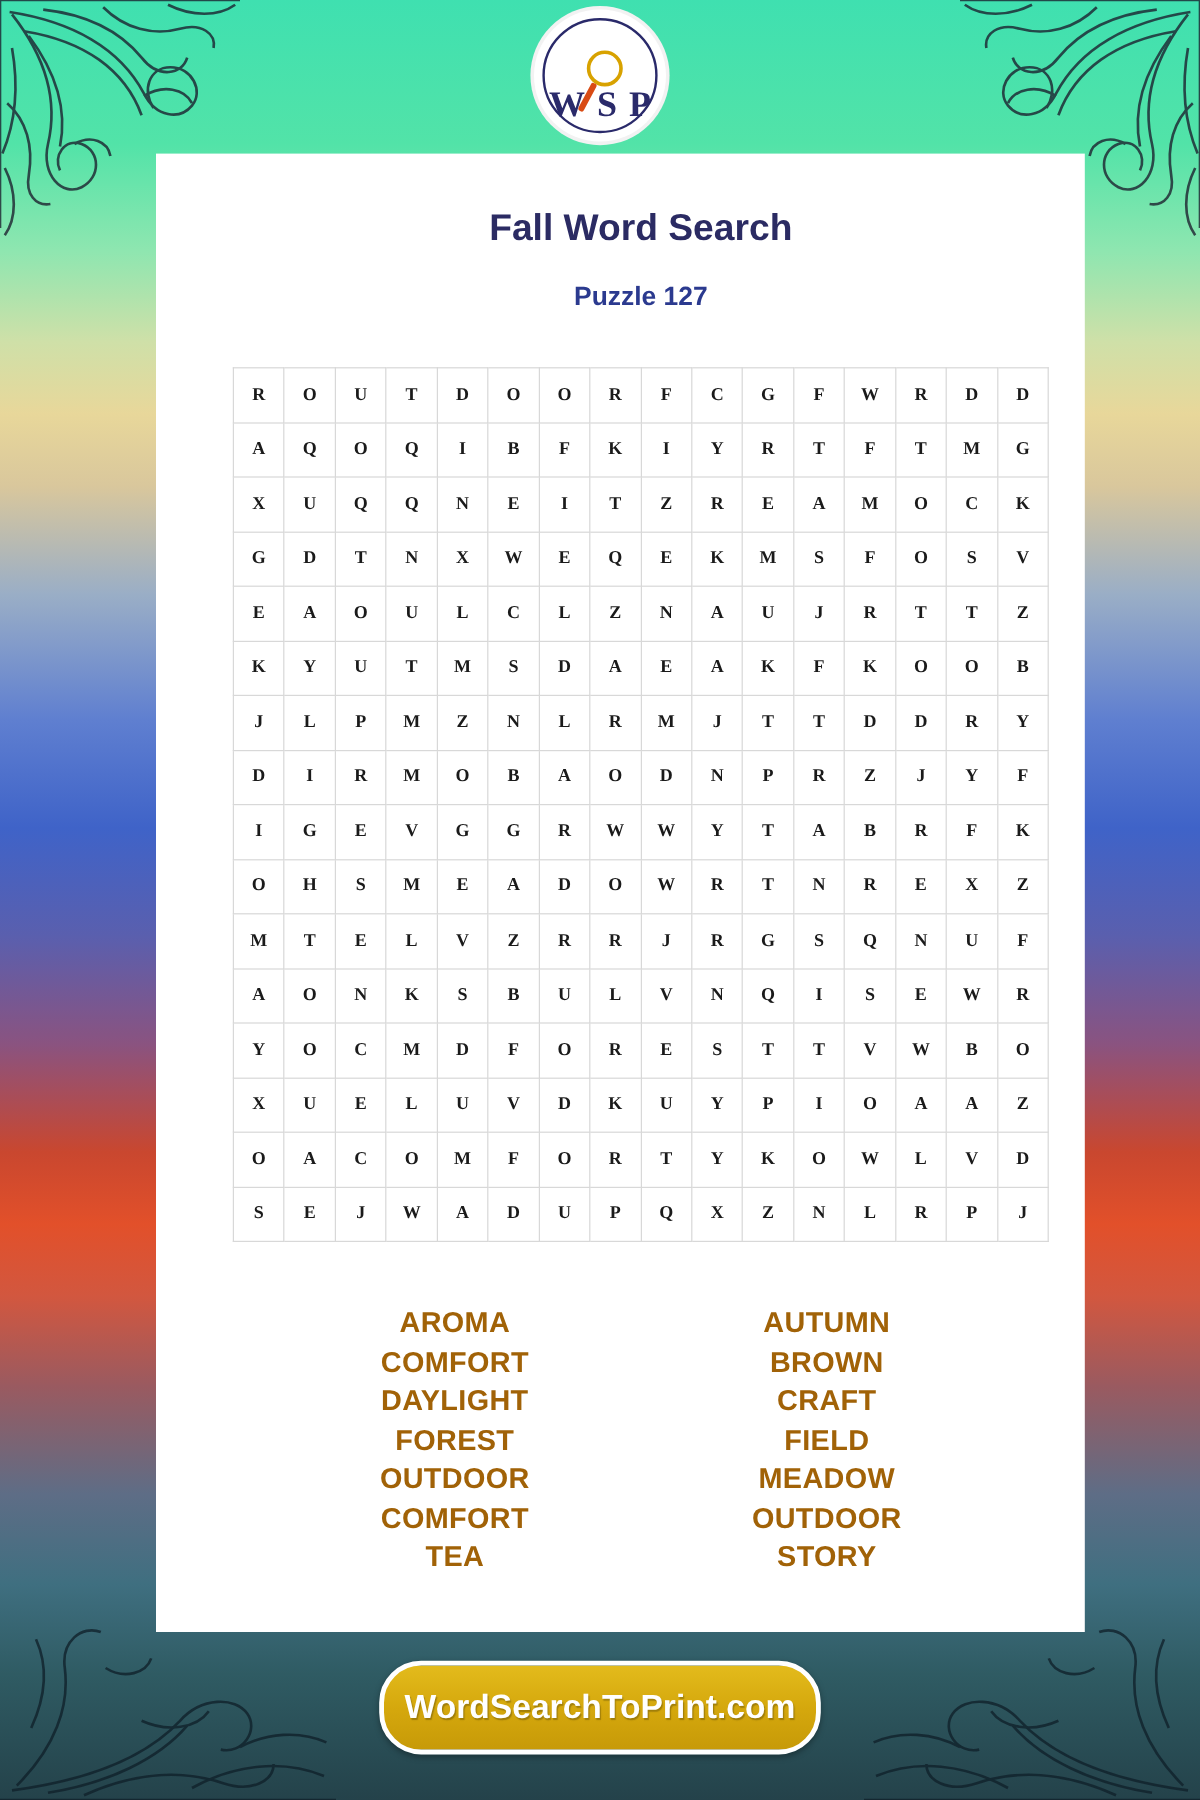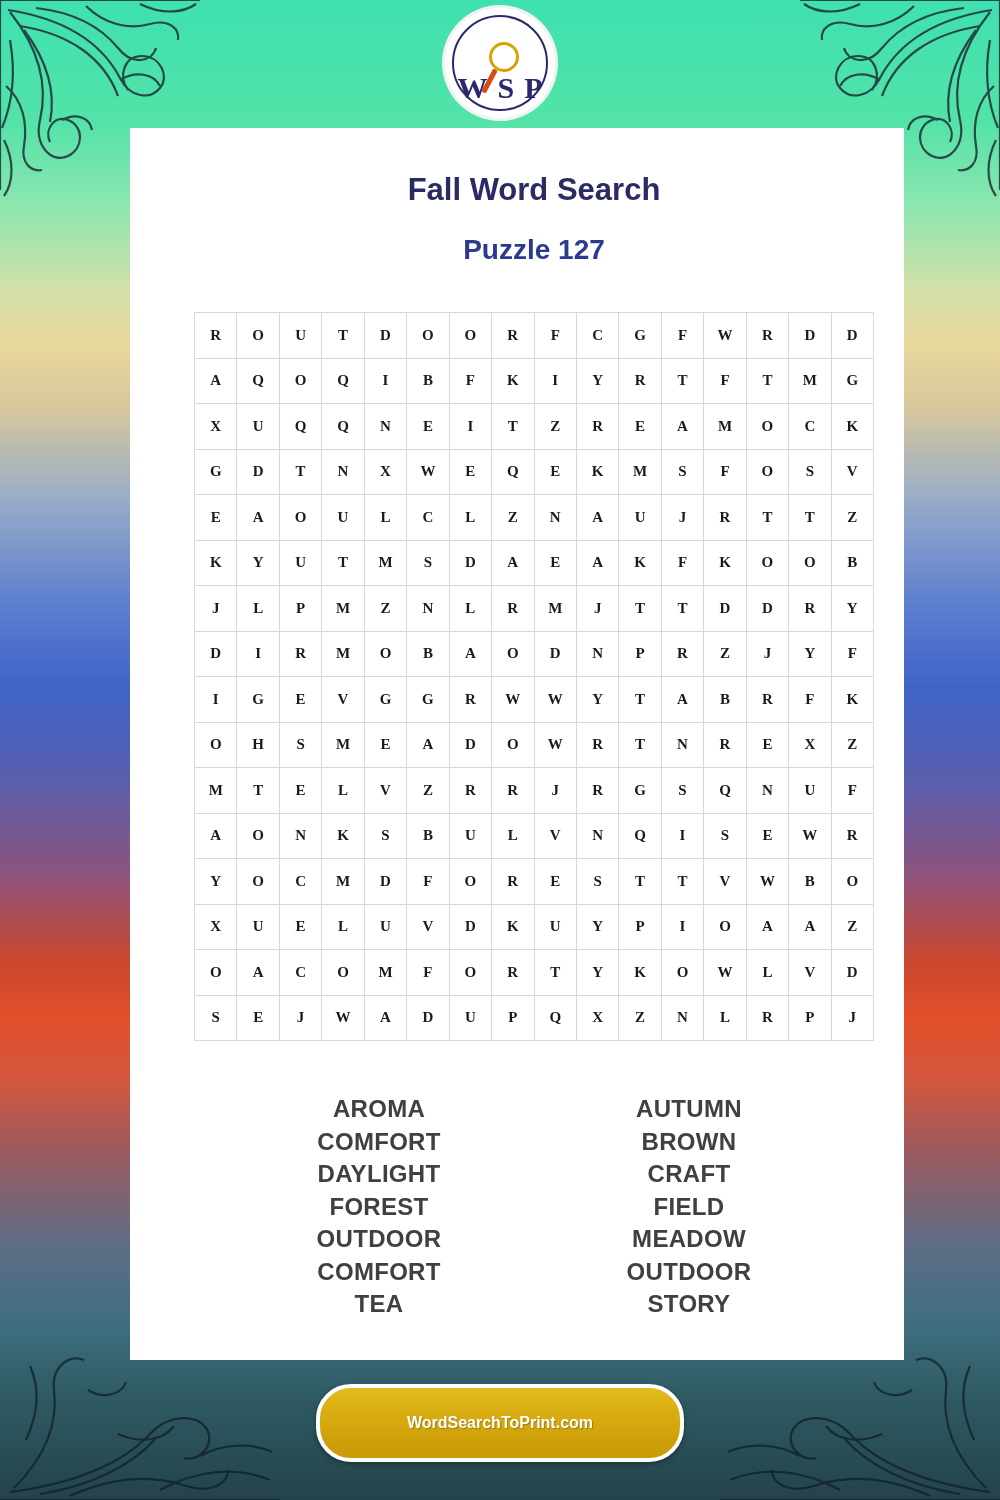--- a/index.html
+++ b/index.html
@@ -124,21 +124,21 @@
     font-family: "Liberation Sans", sans-serif;
     font-weight: bold;
     font-size: 31px;
     color: #2b2b63;
     margin-top: 44px;
   }
   .subtitle {
     text-align: center;
     font-family: "Liberation Sans", sans-serif;
     font-weight: bold;
-    font-size: 28px;
+    font-size: 22px;
     color: #2b3a8f;
     margin-top: 26px;
   }
 
   
   #grid-wrap {
     margin: 46px auto 0 auto;
     width: 680px;
   }
   table.grid {
@@ -164,21 +164,21 @@
     width: 620px;
   }
   .word-col {
     flex: 1 1 50%;
     text-align: center;
   }
   .word {
     font-family: "Liberation Sans", sans-serif;
     font-weight: bold;
     font-size: 24px;
-    color: #404040;
+    color: #a16207;
     line-height: 32.5px;
     letter-spacing: 0.3px;
   }
 
   
   #footer-badge {
     position: absolute;
     bottom: 38px;
     left: 50%;
     transform: translateX(-50%);
@@ -189,21 +189,21 @@
     border: 4px solid #ffffff;
     box-shadow: 0 2px 5px rgba(0,0,0,0.35);
     z-index: 6;
     display: flex;
     align-items: center;
     justify-content: center;
   }
   #footer-badge .label {
     font-family: "Liberation Sans", sans-serif;
     font-weight: bold;
-    font-size: 16px;
+    font-size: 28px;
     color: #ffffff;
     text-shadow: 1px 1px 1px rgba(0,0,0,0.25);
   }
 </style>
 </head>
 <body>
 
 <div id="page">
 
   <svg class="ornament orn-tl" viewBox="0 0 220 210">

